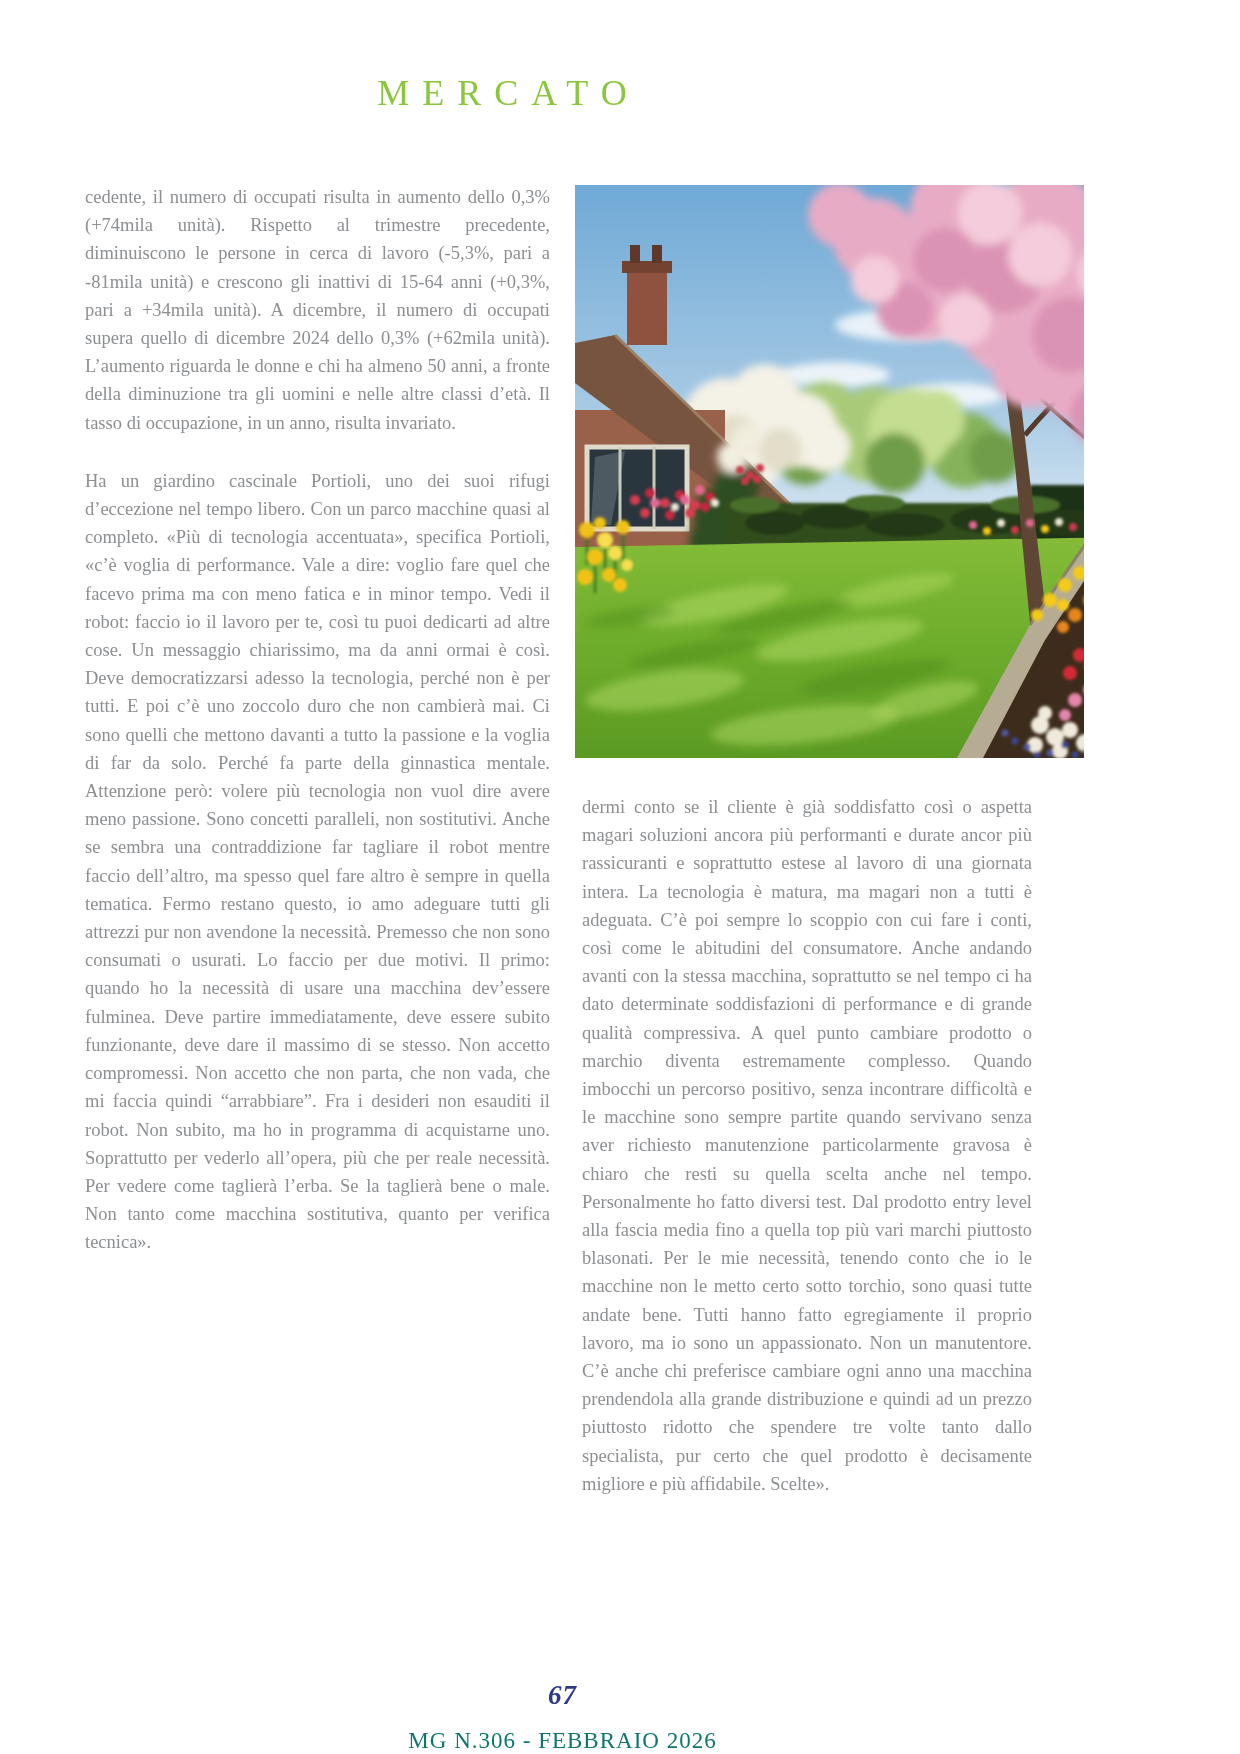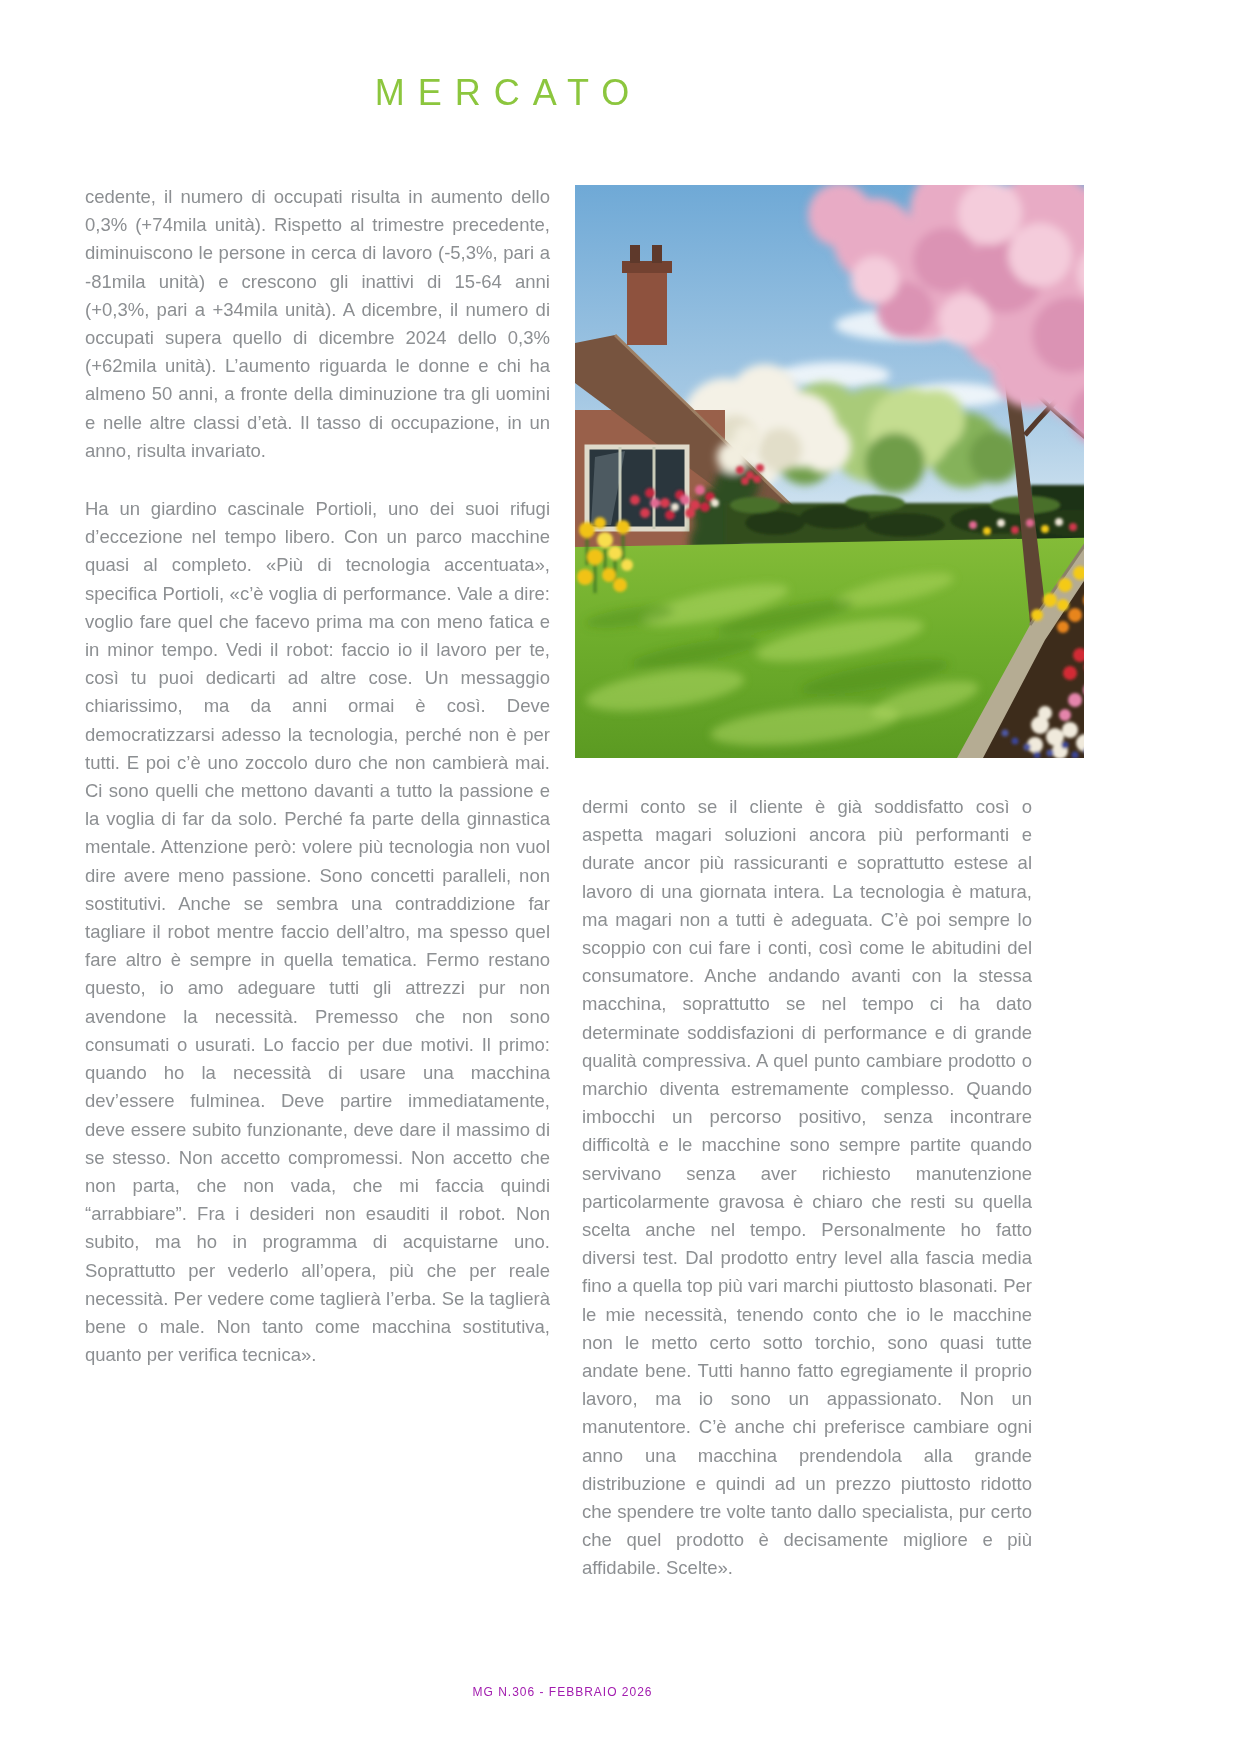--- a/index.html
+++ b/index.html
@@ -2,21 +2,21 @@
 <html lang="it"><head>
 <meta charset="utf-8">
 <style>
   html,body{margin:0;padding:0;background:#ffffff;}
   .page{
     position:relative;
     width:1084px;
     height:1754px;
     background:#ffffff;
     overflow:hidden;
-    font-family:Liberation Sans, sans-serif;
+    font-family:Liberation Serif, serif;
   }
   
   .mag-title{
     position:absolute;
     top:72px; left:0;
     width:1004px;
     text-align:center;
     font-size:36px;
     font-weight:400;
     letter-spacing:13px;
@@ -72,23 +72,23 @@
     text-align:center;
   }
   .page-num{
     color:#2D3A8C;
     font-weight:bold;
     font-style:italic;
     font-size:27px;
     letter-spacing:1px;
   }
   .issue{
-    margin-top:5px;
-    color:#a21caf;
-    font-size:12px;
+    margin-top:17px;
+    color:#0f766e;
+    font-size:23px;
     letter-spacing:1px;
   }
 </style>
 </head>
 <body>
 
 <div class="page">
 
   <div class="mag-title">MERCATO</div>
 
@@ -340,16 +340,17 @@
   <div class="col col-1">
     <p>cedente, il numero di occupati risulta in aumento dello 0,3% (+74mila unità). Rispetto al trimestre precedente, diminuiscono le persone in cerca di lavoro (-5,3%, pari a -81mila unità) e crescono gli inattivi di 15-64 anni (+0,3%, pari a +34mila unità). A dicembre, il numero di occupati supera quello di dicembre 2024 dello 0,3% (+62mila unità). L’aumento riguarda le donne e chi ha almeno 50 anni, a fronte della diminuzione tra gli uomini e nelle altre classi d’età. Il tasso di occupazione, in un anno, risulta invariato.</p>
     <p>Ha un giardino cascinale Portioli, uno dei suoi rifugi d’eccezione nel tempo libero. Con un parco macchine quasi al completo. «Più di tecnologia accentuata», specifica Portioli, «c’è voglia di performance. Vale a dire: voglio fare quel che facevo prima ma con meno fatica e in minor tempo. Vedi il robot: faccio io il lavoro per te, così tu puoi dedicarti ad altre cose. Un messaggio chiarissimo, ma da anni ormai è così. Deve democratizzarsi adesso la tecnologia, perché non è per tutti. E poi c’è uno zoccolo duro che non cambierà mai. Ci sono quelli che mettono davanti a tutto la passione e la voglia di far da solo. Perché fa parte della ginnastica mentale. Attenzione però: volere più tecnologia non vuol dire avere meno passione. Sono concetti paralleli, non sostitutivi. Anche se sembra una contraddizione far tagliare il robot mentre faccio dell’altro, ma spesso quel fare altro è sempre in quella tematica. Fermo restano questo, io amo adeguare tutti gli attrezzi pur non avendone la necessità. Premesso che non sono consumati o usurati. Lo faccio per due motivi. Il primo: quando ho la necessità di usare una macchina dev’essere fulminea. Deve partire immediatamente, deve essere subito funzionante, deve dare il massimo di se stesso. Non accetto compromessi. Non accetto che non parta, che non vada, che mi faccia quindi “arrabbiare”. Fra i desideri non esauditi il robot. Non subito, ma ho in programma di acquistarne uno. Soprattutto per vederlo all’opera, più che per reale necessità. Per vedere come taglierà l’erba. Se la taglierà bene o male. Non tanto come macchina sostitutiva, quanto per verifica tecnica».</p>
   </div>
 
   <div class="col col-2">
     <p>dermi conto se il cliente è già soddisfatto così o aspetta magari soluzioni ancora più performanti e durate ancor più rassicuranti e soprattutto estese al lavoro di una giornata intera. La tecnologia è matura, ma magari non a tutti è adeguata. C’è poi sempre lo scoppio con cui fare i conti, così come le abitudini del consumatore. Anche andando avanti con la stessa macchina, soprattutto se nel tempo ci ha dato determinate soddisfazioni di performance e di grande qualità compressiva. A quel punto cambiare prodotto o marchio diventa estremamente complesso. Quando imbocchi un percorso positivo, senza incontrare difficoltà e le macchine sono sempre partite quando servivano senza aver richiesto manutenzione particolarmente gravosa è chiaro che resti su quella scelta anche nel tempo. Personalmente ho fatto diversi test. Dal prodotto entry level alla fascia media fino a quella top più vari marchi piuttosto blasonati. Per le mie necessità, tenendo conto che io le macchine non le metto certo sotto torchio, sono quasi tutte andate bene. Tutti hanno fatto egregiamente il proprio lavoro, ma io sono un appassionato. Non un manutentore. C’è anche chi preferisce cambiare ogni anno una macchina prendendola alla grande distribuzione e quindi ad un prezzo piuttosto ridotto che spendere tre volte tanto dallo specialista, pur certo che quel prodotto è decisamente migliore e più affidabile. Scelte».</p>
   </div>
 
   <div class="footer">
+    <div class="page-num">67</div>
     <div class="issue">MG N.306 - FEBBRAIO 2026</div>
   </div>
 
 </div>
 
 </body></html>

